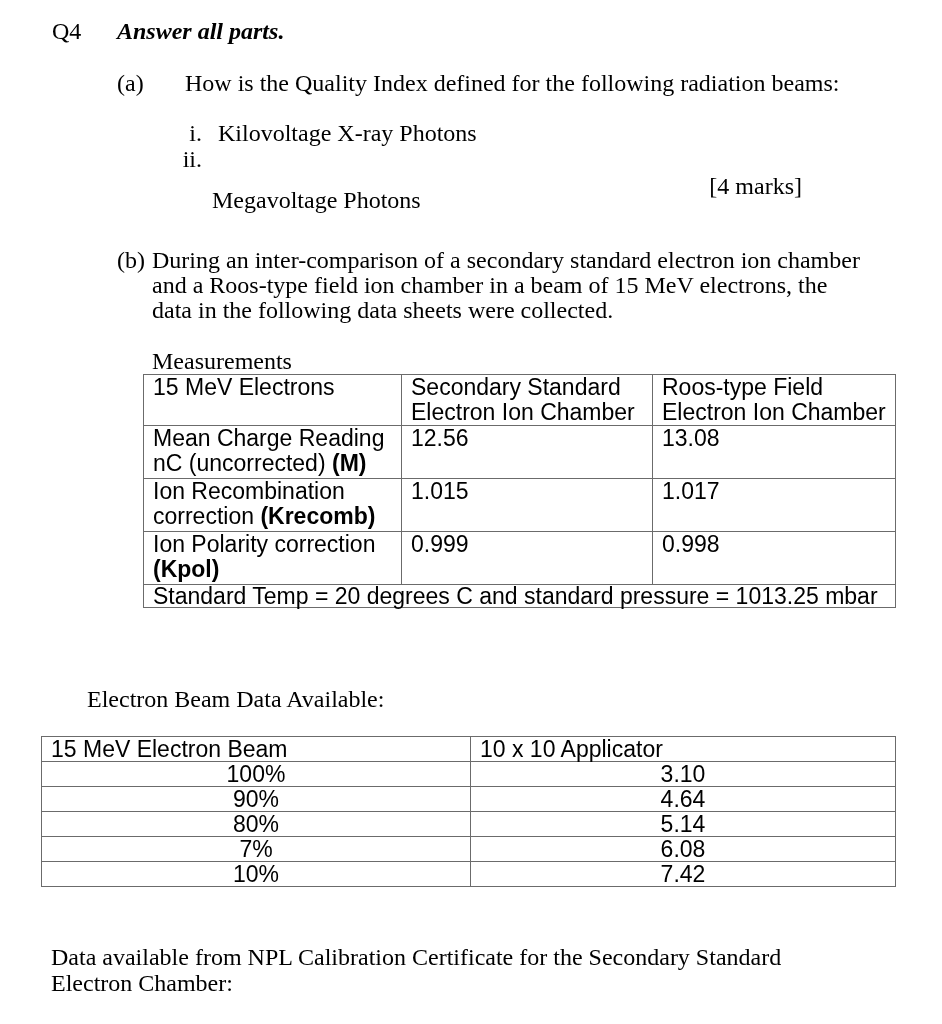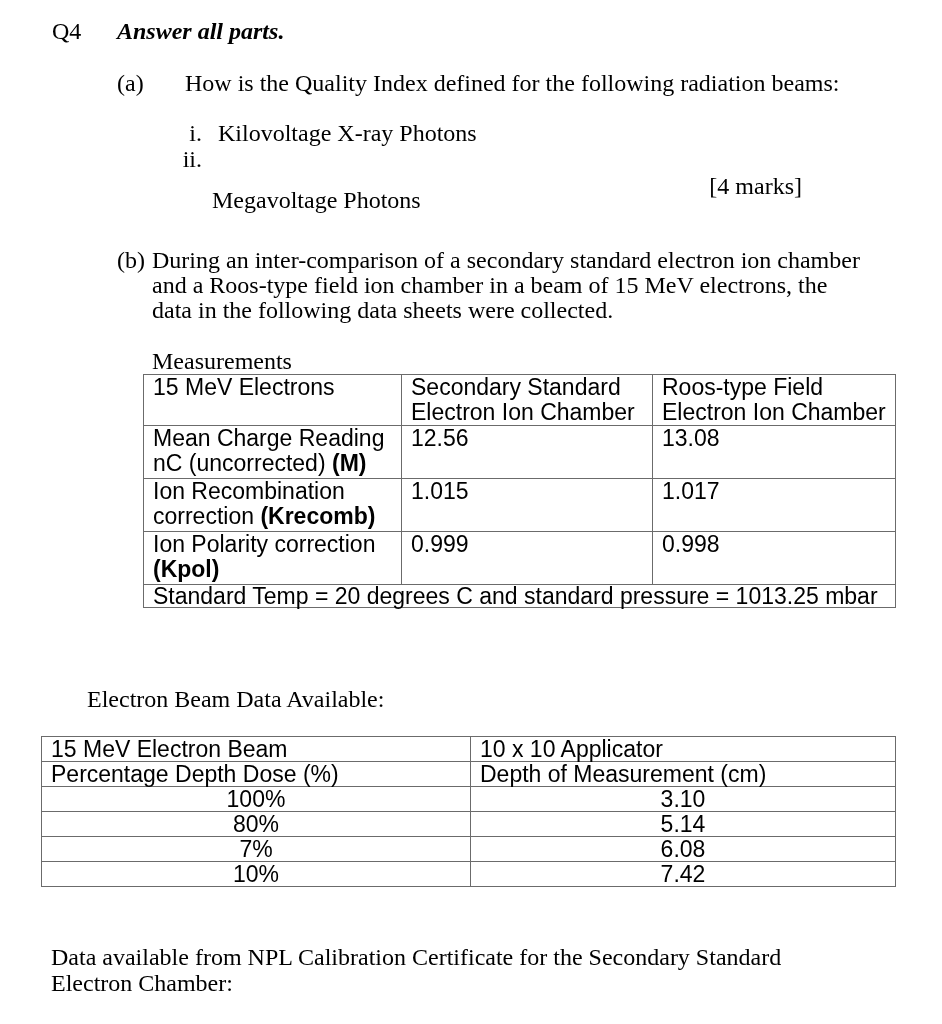--- a/index.html
+++ b/index.html
@@ -91,26 +91,26 @@
 
 <div class="abs serif beam-caption">Electron Beam Data Available:</div>
 
 <table class="sans beam">
   <tbody>
       <tr>
     <td class="c1">15 MeV Electron Beam</td>
     <td>10 x 10 Applicator</td>
   </tr>
   <tr>
-    <td class="c1">Percentage Depth Dose (%)</td>
-    <td>Depth of Measurement (cm)</td>
+    <td class="c1 center">100%</td>
+    <td class="center">3.10</td>
   </tr>
   <tr>
-    <td class="c1 center">100%</td>
-    <td class="center">3.10</td>
+    <td class="c1 center">90%</td>
+    <td class="center">4.64</td>
   </tr>
   <tr>
     <td class="c1 center">80%</td>
     <td class="center">5.14</td>
   </tr>
   <tr>
     <td class="c1 center">7%</td>
     <td class="center">6.08</td>
   </tr>
   <tr>

